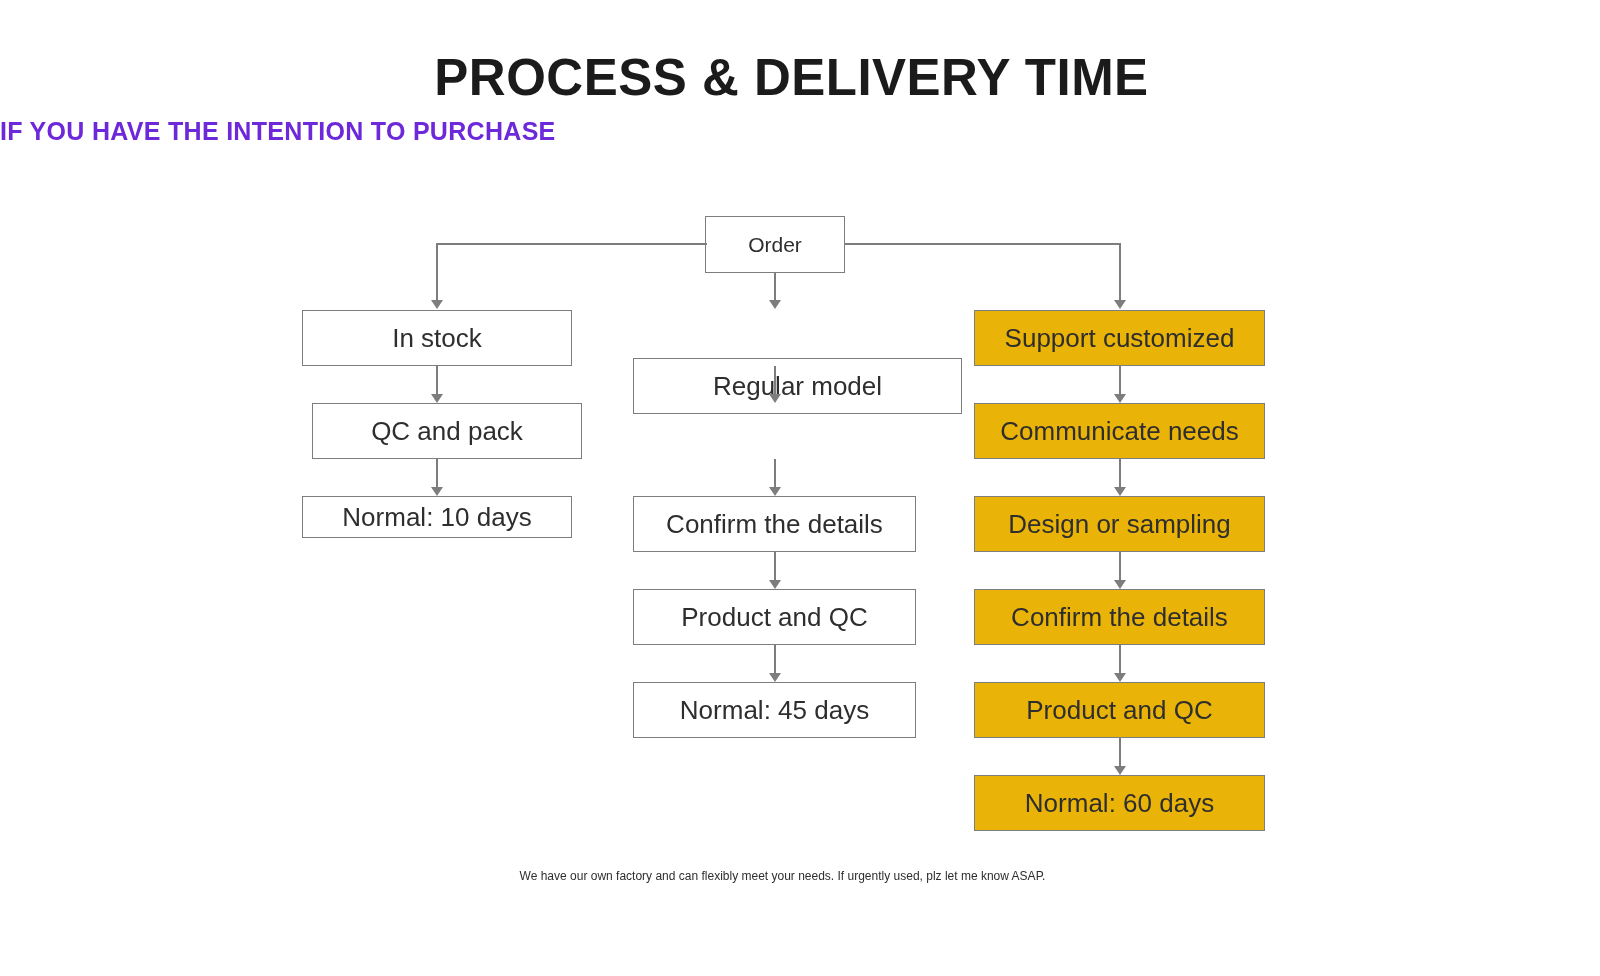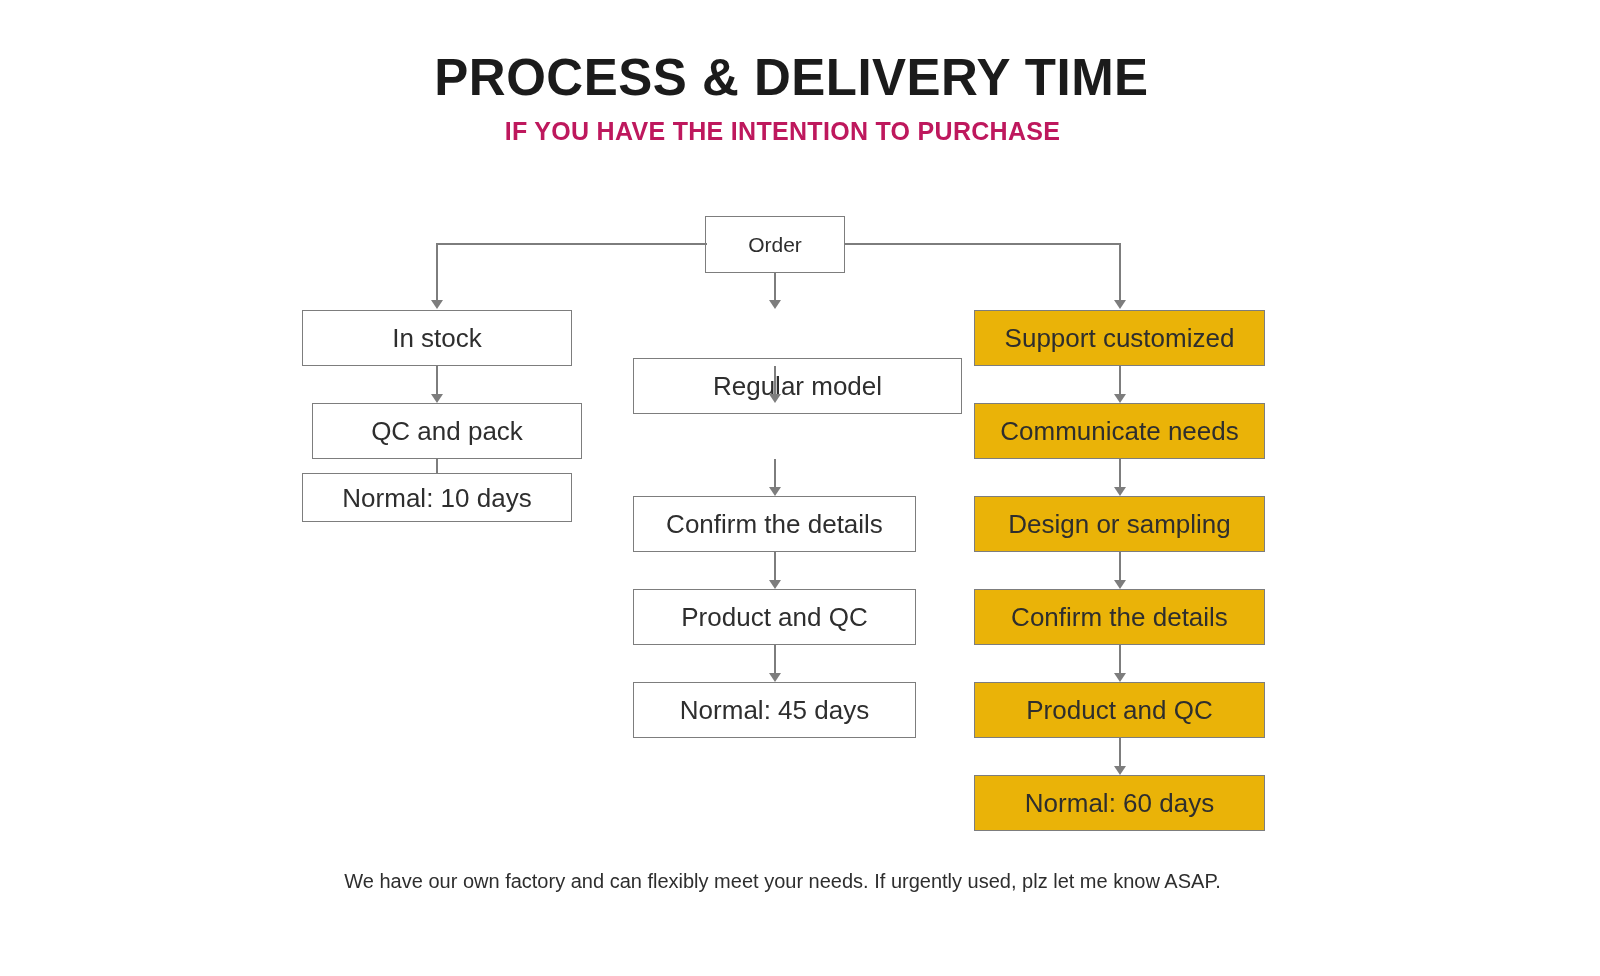--- a/index.html
+++ b/index.html
@@ -36,25 +36,24 @@
     color: #1b1b1b;
     line-height: 1.1;
     white-space: nowrap;
     padding-left: 9px;
   }
   .subtitle {
     position: absolute;
     left: 0;
     top: 118px;
     width: 1565px;
-    text-align: center;
     font-size: 25px;
     font-weight: bold;
     letter-spacing: 0.3px;
-    color: #be185d;
+    color: #6d28d9;
     line-height: 1.1;
     white-space: nowrap;
   }
 
   
   .node {
     position: absolute;
     box-sizing: border-box;
     border: 1.6px solid #7d7d7d;
     background: #ffffff;
@@ -93,21 +92,21 @@
     border-top: 9px solid #7d7d7d;
   }
 
   
   .footnote {
     position: absolute;
     left: 0;
     top: 869px;
     width: 1565px;
     text-align: center;
-    font-size: 20px;
+    font-size: 12px;
     color: #2e2e2e;
     line-height: 1.2;
     white-space: nowrap;
   }
 </style>
 </head>
 <body>
 
 <div id="page">
 
@@ -130,21 +129,21 @@
   <div class="node" style="left:302px; top:310px; width:270px; height:56px;">In stock</div>
 
   <div class="vline" style="left:436px; top:366px; height:30px;"></div>
   <div class="arrowhead" style="left:431px; top:394px;"></div>
 
   <div class="node" style="left:312px; top:403px; width:270px; height:56px;">QC and pack</div>
 
   <div class="vline" style="left:436px; top:459px; height:30px;"></div>
   <div class="arrowhead" style="left:431px; top:487px;"></div>
 
-  <div class="node" style="left:302px; top:473px; width:270px; height:49px;">Normal: 10 days</div>
+  <div class="node" style="left:302px; top:496px; width:270px; height:42px;">Normal: 10 days</div>
 
   <div class="node" style="left:633px; top:310px; width:329px; height:56px;margin-top:48px;">Regular model</div>
 
   <div class="vline" style="left:774px; top:366px; height:30px;"></div>
   <div class="arrowhead" style="left:769px; top:394px;"></div>
 
 
   <div class="vline" style="left:774px; top:459px; height:30px;"></div>
   <div class="arrowhead" style="left:769px; top:487px;"></div>
 

